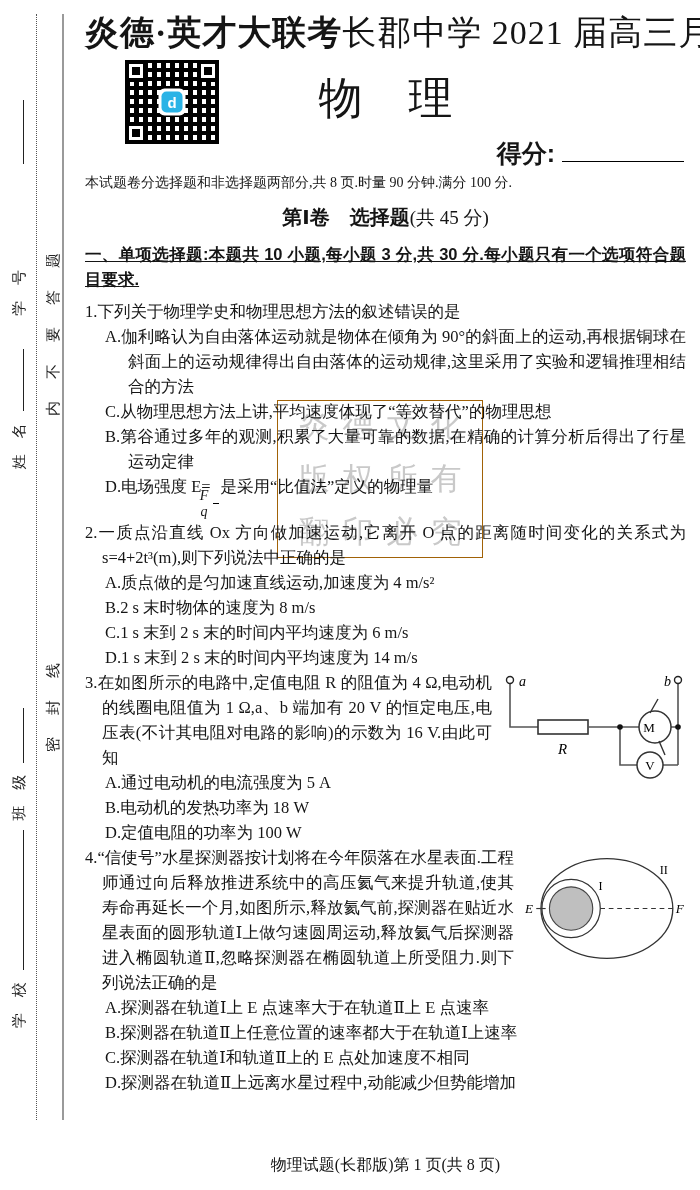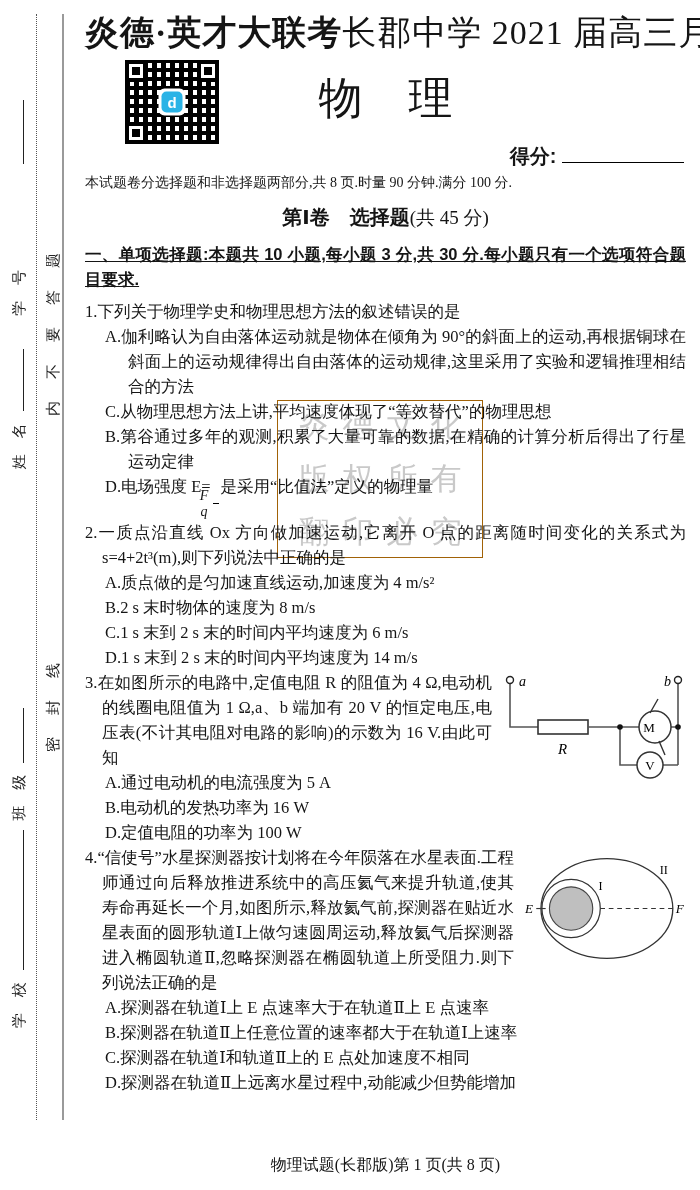--- a/index.html
+++ b/index.html
@@ -37,21 +37,21 @@
   .qr .f{position:absolute;width:22px;height:22px;background:#fff;border:4px solid #000;box-sizing:border-box;}
   .qr .f::after{content:"";position:absolute;inset:3px;background:#000;}
   .f.tl{left:0;top:0}.f.tr{right:0;top:0}.f.bl{left:0;bottom:0}
   .qr .logo{position:absolute;left:50%;top:50%;width:27px;height:27px;transform:translate(-50%,-50%);
             background:#fff;border-radius:6px;display:flex;align-items:center;justify-content:center;}
   .qr .logo-d{width:21px;height:21px;background:#2ab3e6;border-radius:5px;color:#fff;
               font-family:"Liberation Sans",sans-serif;font-weight:bold;font-size:15px;
               display:flex;align-items:center;justify-content:center;}
   .subject{text-align:center;font-size:44px;font-weight:normal;letter-spacing:46px;padding-left:46px;
            padding-top:20px;line-height:1;font-family:"Liberation Sans","DejaVu Sans",sans-serif;}
-  .score-row{position:absolute;right:2px;bottom:4px;font-size:20px;font-weight:bold;
+  .score-row{position:absolute;right:2px;bottom:4px;font-size:25px;font-weight:bold;
              font-family:"Liberation Sans","DejaVu Sans",sans-serif;}
   .score-blank{display:inline-block;width:122px;height:15px;border-bottom:1.5px solid #000;}
 
   .intro{font-size:14px;margin-top:0;}
   .section-title{text-align:center;font-size:20px;margin-top:12px;}
   .vol-bold{font-weight:bold;font-family:"Liberation Sans","DejaVu Sans",sans-serif;text-align:right;}
   .vol-points{font-size:19px;}
   .instruction{font-weight:bold;font-size:16.5px;line-height:25px;margin-top:11px;text-align:justify;
                font-family:"Liberation Sans","DejaVu Sans",sans-serif;text-decoration:underline;}
 
@@ -169,21 +169,21 @@
           <circle cx="150" cy="95" r="13" fill="#fff" stroke="#333" stroke-width="1.5"></circle>
           <text x="19" y="16" font-size="14" font-style="italic">a</text>
           <text x="164" y="16" font-size="14" font-style="italic">b</text>
           <text x="58" y="84" font-size="15" font-style="italic">R</text>
           <text x="149" y="62" font-size="13" text-anchor="middle">M</text>
           <text x="150" y="100" font-size="13" text-anchor="middle">V</text>
         </svg>
         <div class="stem"><span>3.</span><span>在如图所示的电路中,定值电阻 R 的阻值为 4 Ω,电动机的线圈电阻值为 1 Ω,a、b 端加有 20 V 的恒定电压,电压表(不计其电阻对电路的影响)的示数为 16 V.由此可知</span></div>
         <div class="opts">
           <div class="opt">A.通过电动机的电流强度为 5 A</div>
-          <div class="opt">B.电动机的发热功率为 16 W</div>
+          <div class="opt">B.电动机的发热功率为 18 W</div>
           <div class="opt">D.定值电阻的功率为 100 W</div>
         </div>
       </div>
 
       <div class="q">
         <svg class="fig-orbit" viewBox="0 0 172 125">
           <ellipse cx="88" cy="62" rx="70" ry="53" fill="none" stroke="#333" stroke-width="1.4"></ellipse>
           <circle cx="50" cy="62" r="31" fill="none" stroke="#333" stroke-width="1.3"></circle>
           <circle cx="50" cy="62" r="23" fill="#bfbfbf" stroke="#444" stroke-width="1.2"></circle>
           <path d="M81,62 H158" stroke="#333" stroke-width="1.2" stroke-dasharray="5,4" fill="none"></path>

